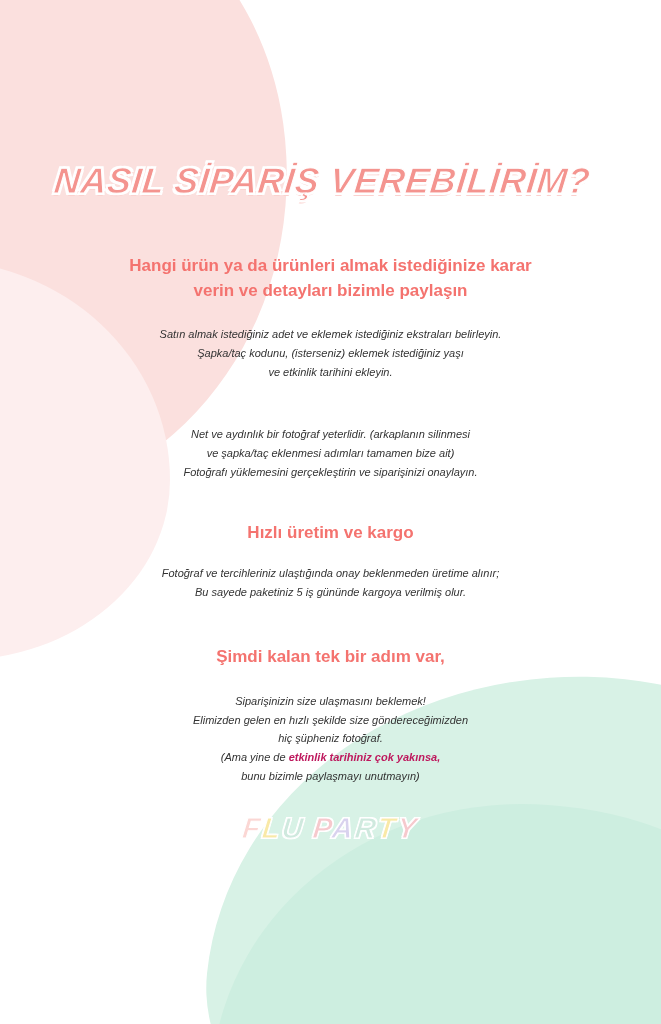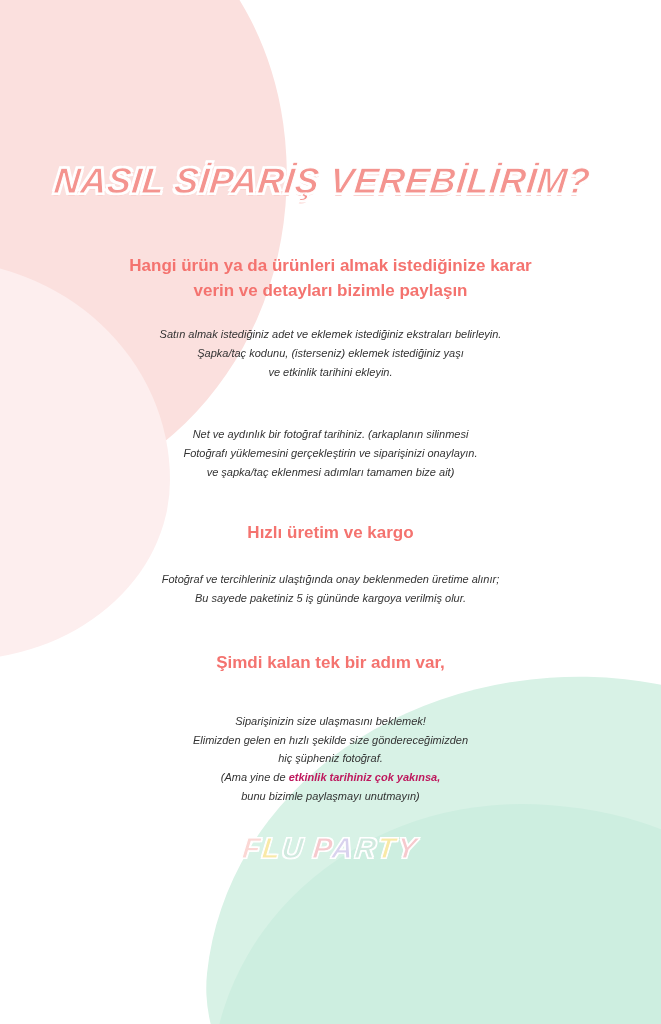--- a/index.html
+++ b/index.html
@@ -111,24 +111,24 @@
     font-style: italic;
   }
 
   .sec-1 { margin-top: 52px; }
   .sec-1 .section-body { margin-top: 22px; }
 
   .sec-2 { margin-top: 44px; }
   .sec-2 .section-body { margin-top: 18px; }
 
   .sec-3 { margin-top: 40px; }
-  .sec-3 .section-body { margin-top: 24px; }
+  .sec-3 .section-body { margin-top: 18px; }
 
   .sec-4 { margin-top: 44px; }
-  .sec-4 .section-body { margin-top: 36px; }
+  .sec-4 .section-body { margin-top: 22px; }
 
   .bold-inline { font-weight: bold; color: #be185d; }
 
   .brand {
     margin-top: 26px;
     font-size: 29px;
     font-weight: bold;
     letter-spacing: 2px;
     font-style: italic;
     transform: skewX(-6deg);
@@ -168,23 +168,23 @@
       </div>
       <div class="section-body">
         <div>Satın almak istediğiniz adet ve eklemek istediğiniz ekstraları belirleyin.</div>
         <div>Şapka/taç kodunu, (isterseniz) eklemek istediğiniz yaşı</div>
         <div>ve etkinlik tarihini ekleyin.</div>
       </div>
     </div>
 
     <div class="section sec-2">
       <div class="section-body">
-        <div>Net ve aydınlık bir fotoğraf tarihiniz. (arkaplanın silinmesi</div>
+        <div>Net ve aydınlık bir fotoğraf yeterlidir. (arkaplanın silinmesi</div>
+        <div>ve şapka/taç eklenmesi adımları tamamen bize ait)</div>
         <div>Fotoğrafı yüklemesini gerçekleştirin ve siparişinizi onaylayın.</div>
-        <div>ve şapka/taç eklenmesi adımları tamamen bize ait)</div>
       </div>
     </div>
 
     <div class="section sec-3">
       <div class="section-heading">
         <div>Hızlı üretim ve kargo</div>
       </div>
       <div class="section-body">
         <div>Fotoğraf ve tercihleriniz ulaştığında onay beklenmeden üretime alınır;</div>
         <div>Bu sayede paketiniz 5 iş gününde kargoya verilmiş olur.</div>

